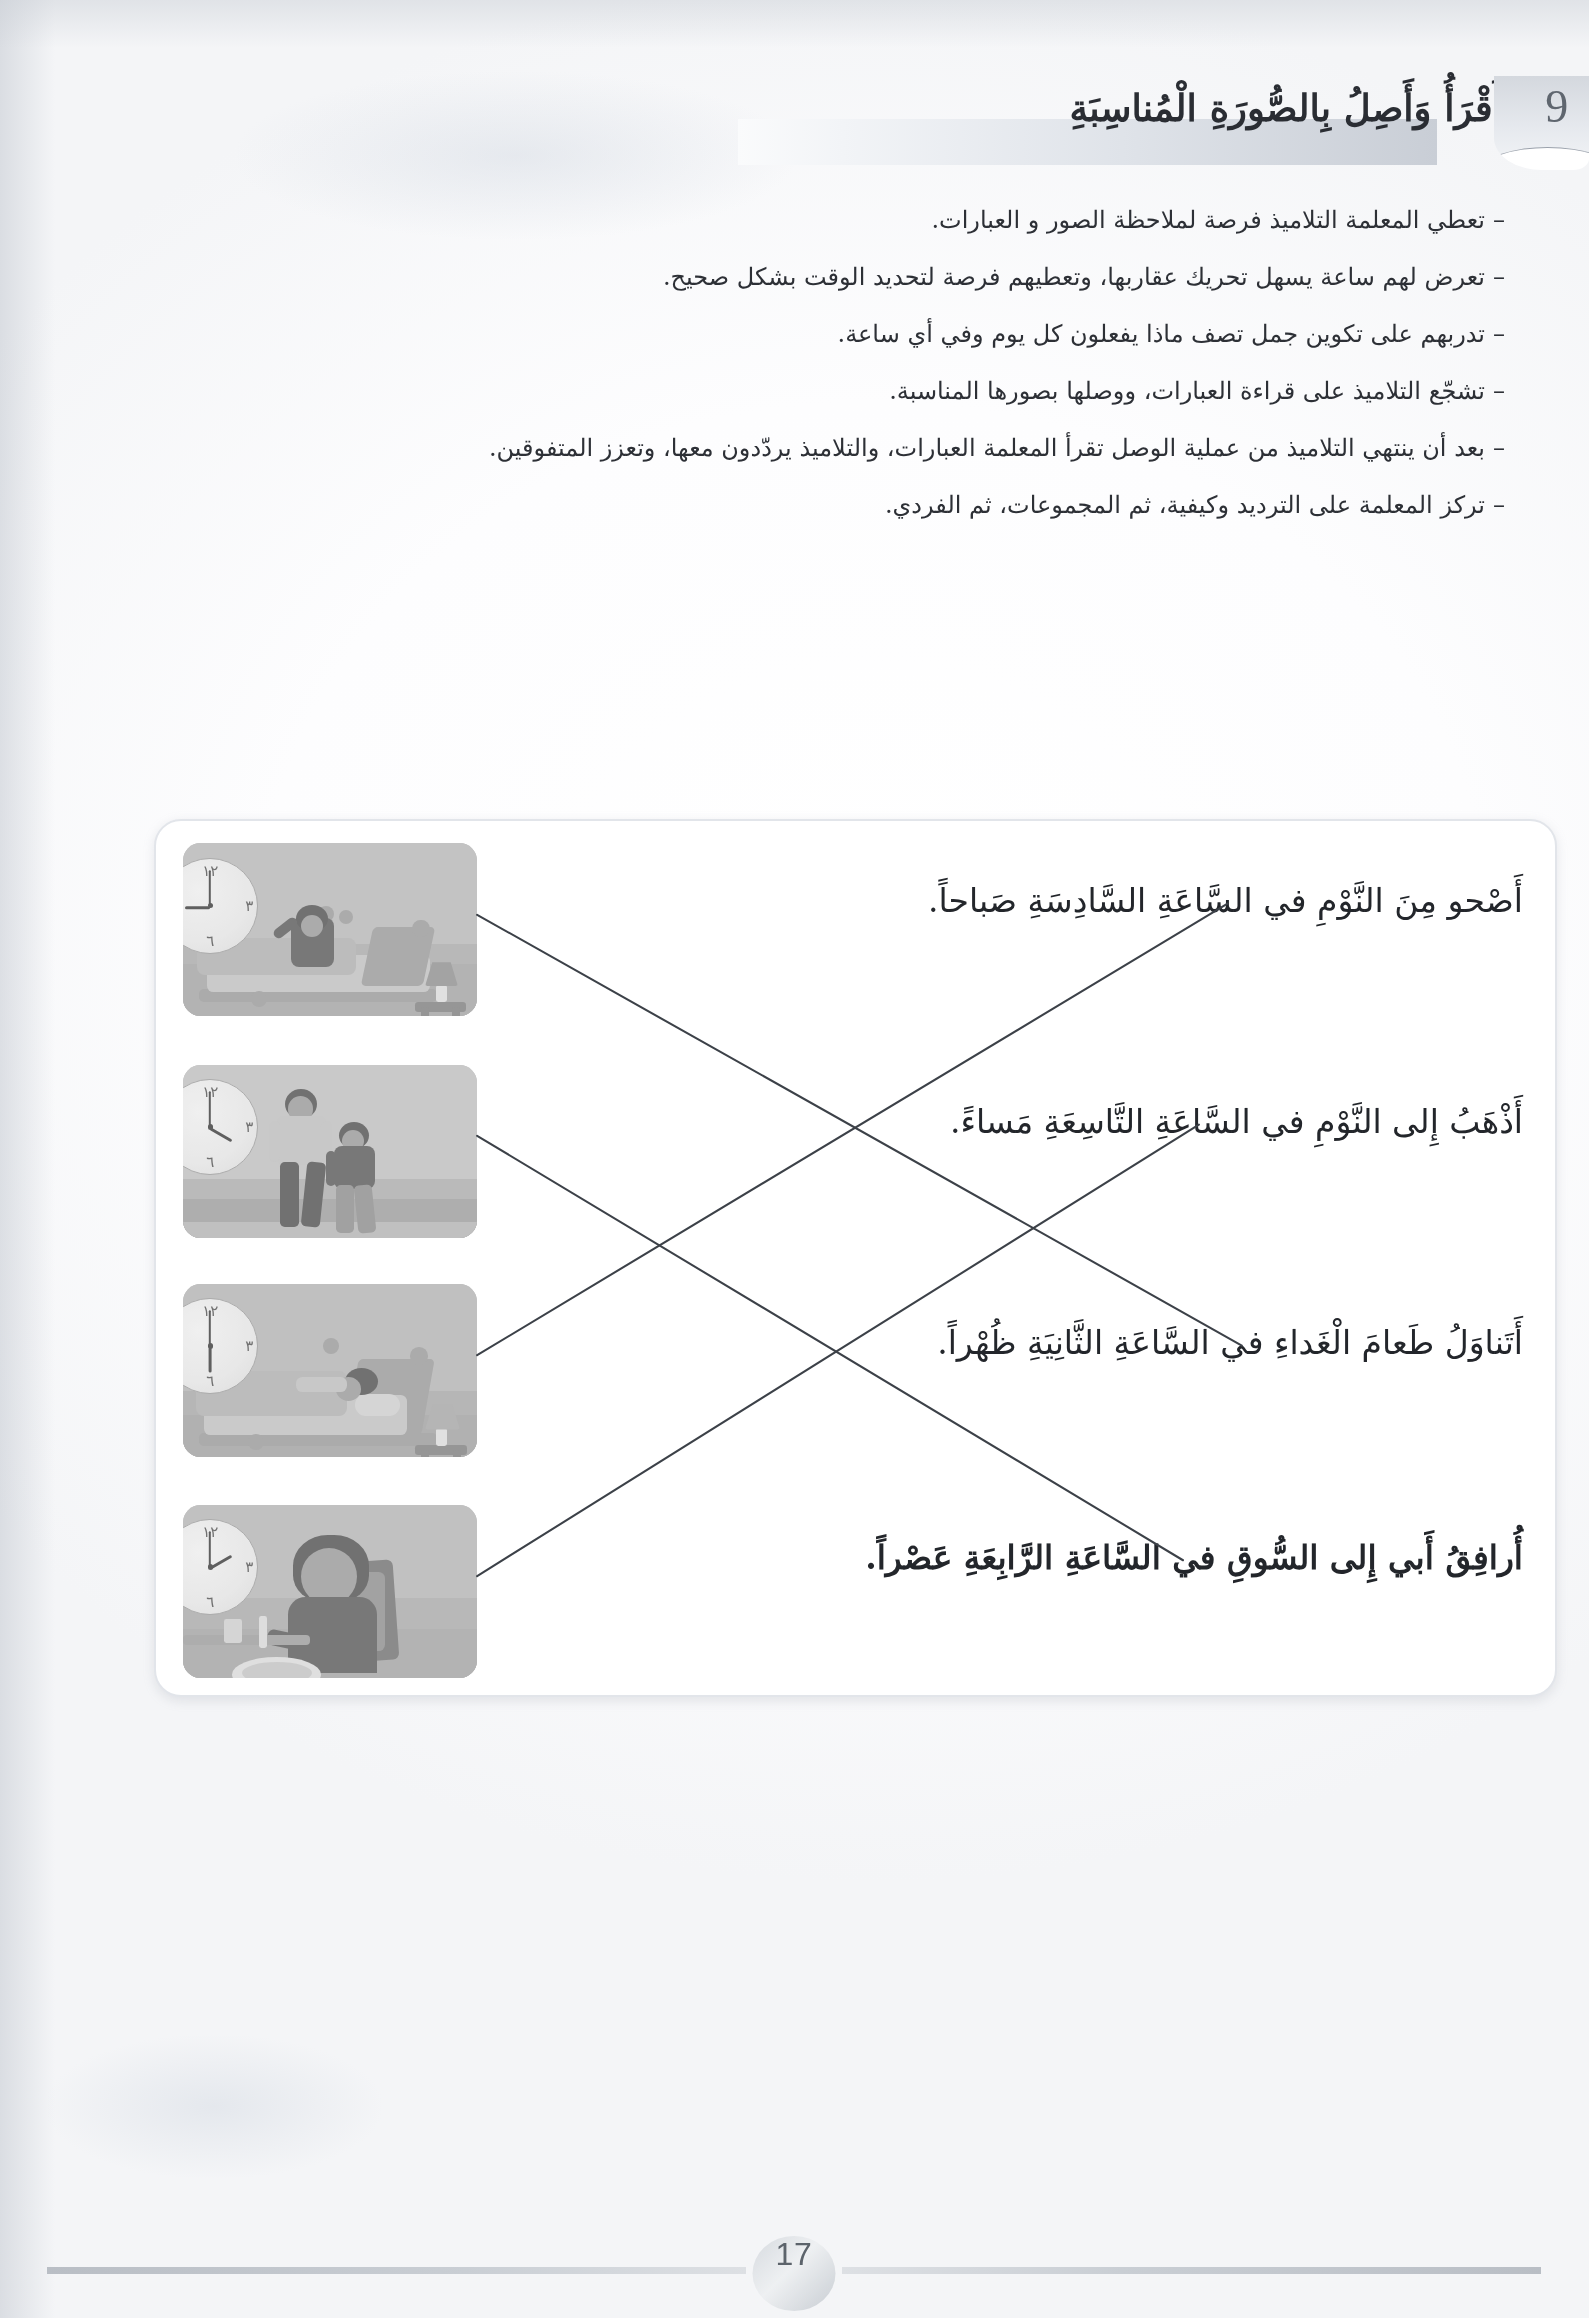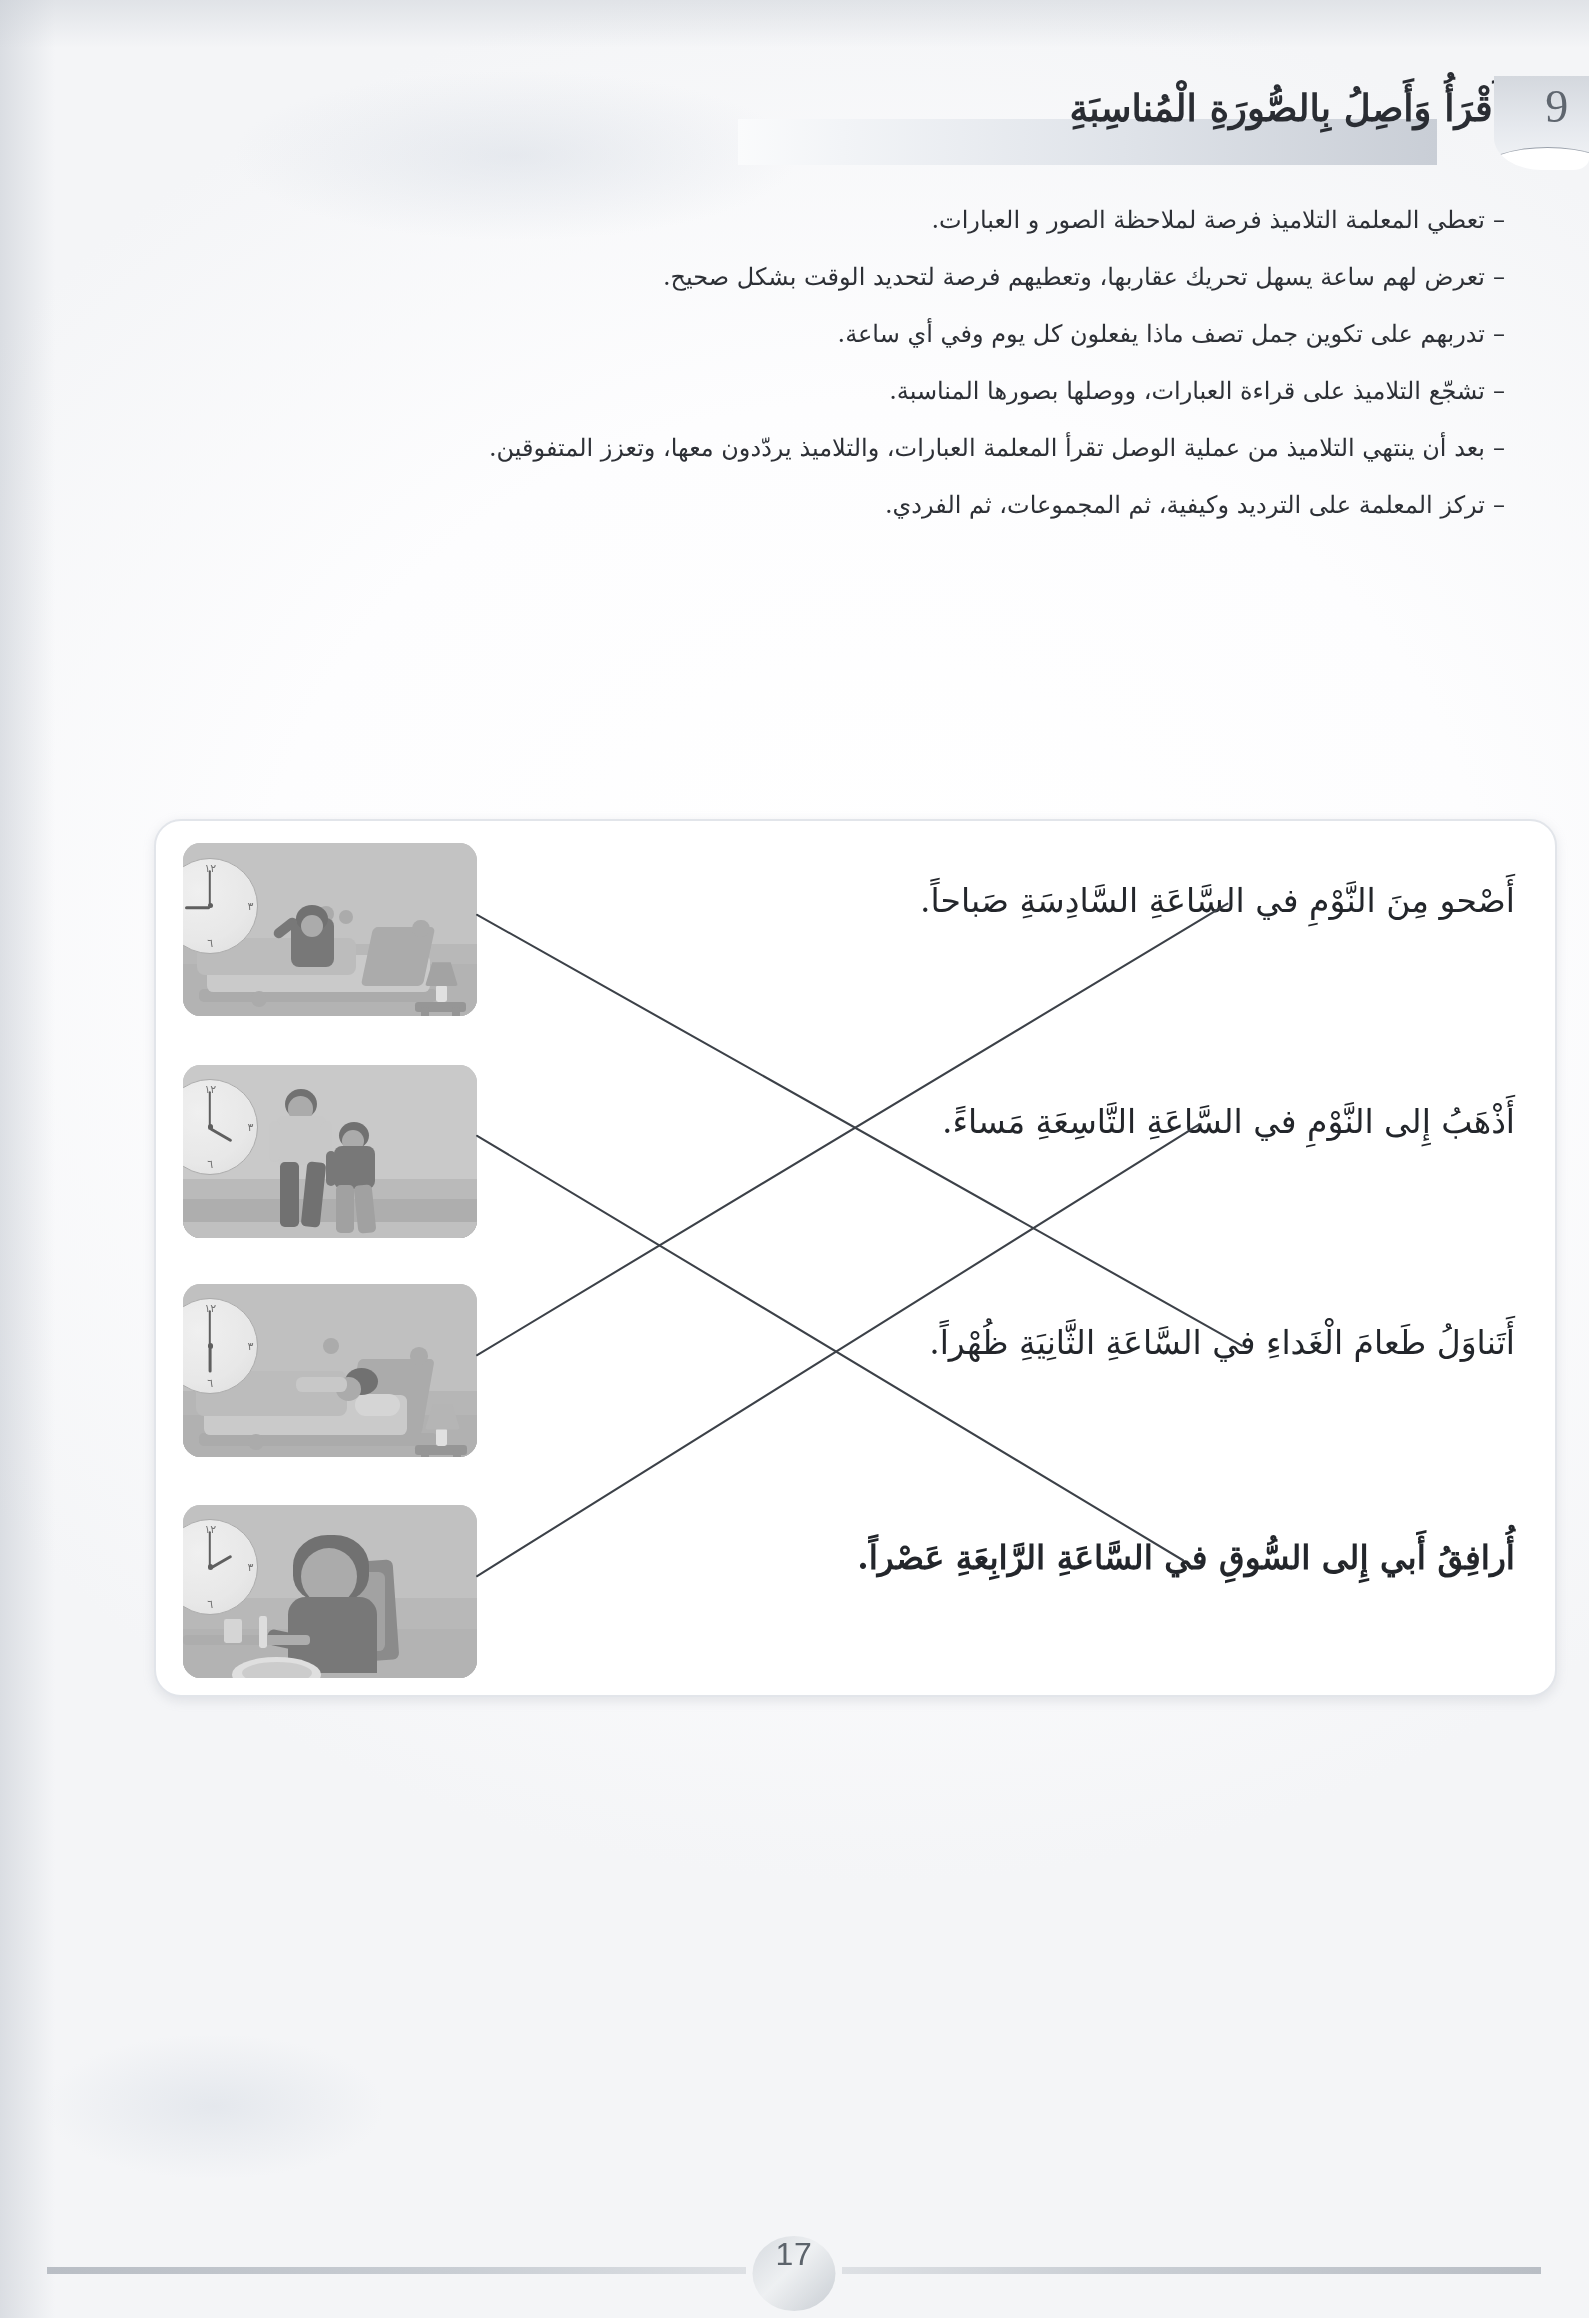--- a/index.html
+++ b/index.html
@@ -165,21 +165,21 @@
     width: 94px;
     height: 94px;
     border-radius: 50%;
     background: radial-gradient(circle at 38% 34%, #ffffff 0%, #f3f4f6 60%, #e3e5e9 100%);
     border: 1.6px solid #9ba1a9;
     z-index: 6;
   }
   .clock .num {
     position: absolute;
     font-family: "DejaVu Sans", sans-serif;
-    font-size: 11px;
+    font-size: 15px;
     color: #4a4f56;
   }
   .clock .n12 { top: 3.2px;  left: 50%; transform: translateX(-50%); }
   .clock .n3  { top: 50%;  right: 4px; transform: translateY(-50%); }
   .clock .n6  { bottom: 2.4px; left: 50%; transform: translateX(-50%); }
   .hand {
     position: absolute;
     left: 50%; top: 50%;
     background: #33373d;
     transform-origin: 0% 50%;
@@ -216,21 +216,21 @@
   
   .sentences {
     position: absolute;
     right: 24px;
     top: 19px;
     width: 1017px;
     direction: rtl;
   }
   .sentence {
     position: absolute;
-    right: 16px;
+    right: 8px;
     width: 986px;
     text-align: right;
     font-family: "DejaVu Serif", "Liberation Serif", serif;
     font-size: 33px;
     color: #23262b;
     white-space: nowrap;
     direction: rtl;
   }
   .s-1 { top: 41px; }
   .s-2 { top: 262px; }

